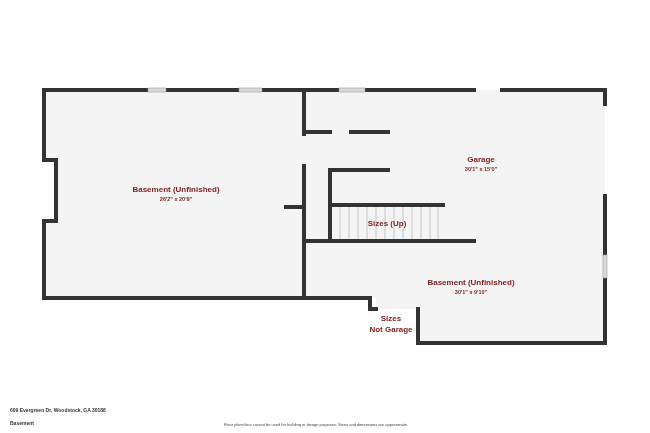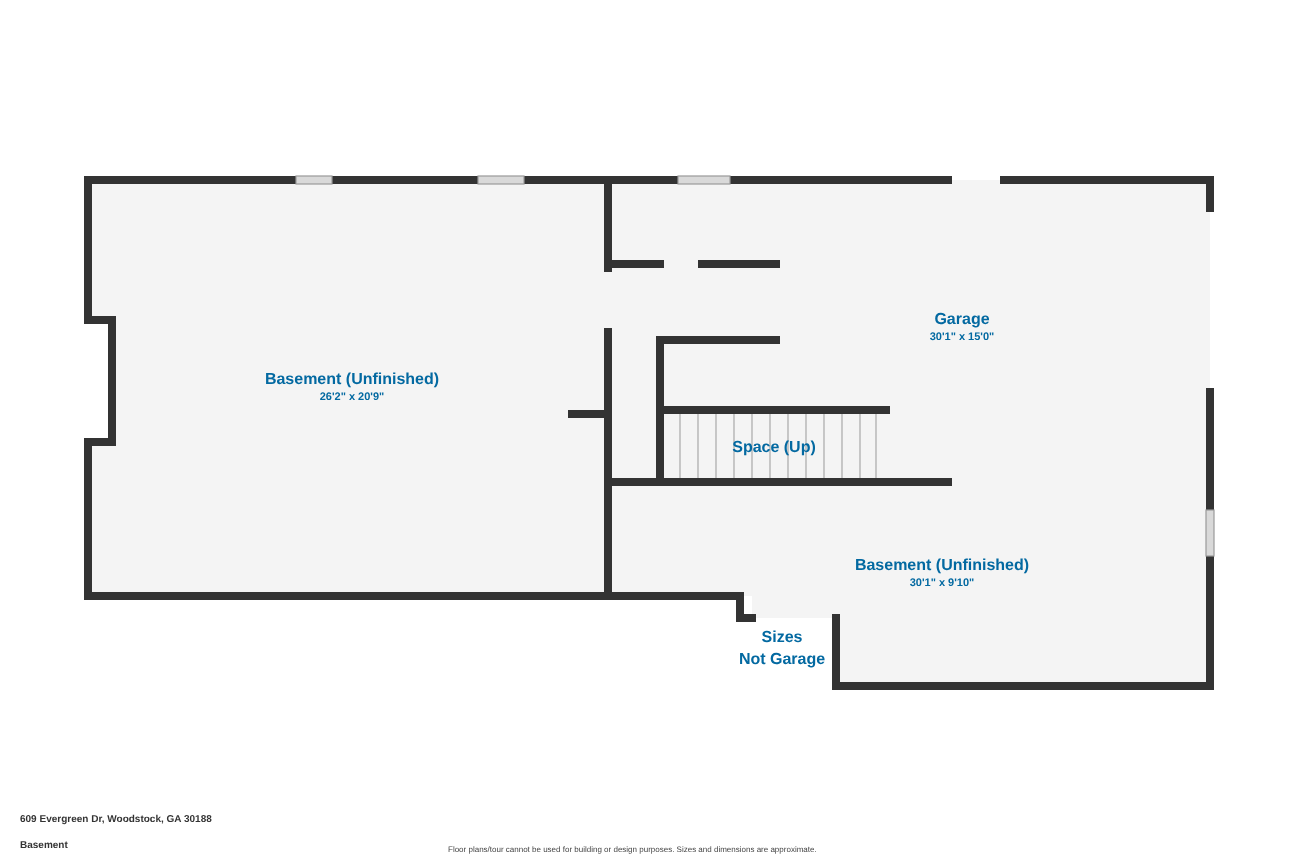--- a/index.html
+++ b/index.html
@@ -1,18 +1,18 @@
 <!DOCTYPE html>
 <html><head>
 <meta charset="utf-8">
 <style>
   html, body { margin:0; padding:0; }
   body { width:650px; height:433px; background:#ffffff; position:relative; overflow:hidden; font-family:"Liberation Sans", sans-serif; }
   #plan { position:absolute; left:0; top:0; width:650px; height:433px; }
-  .lbl { position:absolute; text-align:center; color:#0369a1; transform:translateX(-50%); white-space:nowrap; }
+  .lbl { position:absolute; text-align:center; color:#7f1d1d; transform:translateX(-50%); white-space:nowrap; }
   .lbl .name { font-size:8px; font-weight:bold; display:block; }
   .lbl .dim { font-size:5.5px; font-weight:bold; display:block; margin-top:2px; }
   .footer { position:absolute; font-size:5px; color:#333; font-weight:bold; }
   .disclaimer { position:absolute; font-size:4px; color:#444; }
 </style>
 </head>
 <body>
 
 <svg id="plan" viewBox="0 0 650 433" xmlns="http://www.w3.org/2000/svg">
 
@@ -69,21 +69,21 @@
 
 <div class="lbl" style="left:176px;top:185px;">
   <span class="name">Basement (Unfinished)</span>
   <span class="dim">26'2" x 20'9"</span>
 </div>
 <div class="lbl" style="left:481px;top:155px;">
   <span class="name">Garage</span>
   <span class="dim">30'1" x 15'0"</span>
 </div>
 <div class="lbl" style="left:387px;top:219px;">
-  <span class="name">Space (Up)</span>
+  <span class="name">Sizes (Up)</span>
 </div>
 <div class="lbl" style="left:471px;top:278px;">
   <span class="name">Basement (Unfinished)</span>
   <span class="dim">30'1" x 9'10"</span>
 </div>
 <div class="lbl" style="left:391px;top:314px;">
   <span class="name">Sizes</span>
   <span class="name" style="margin-top:2px">Not Garage</span>
 </div>
 

